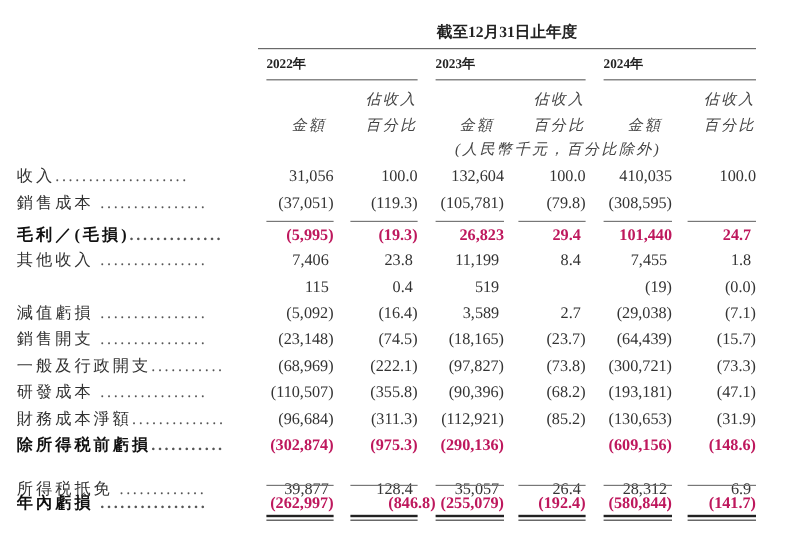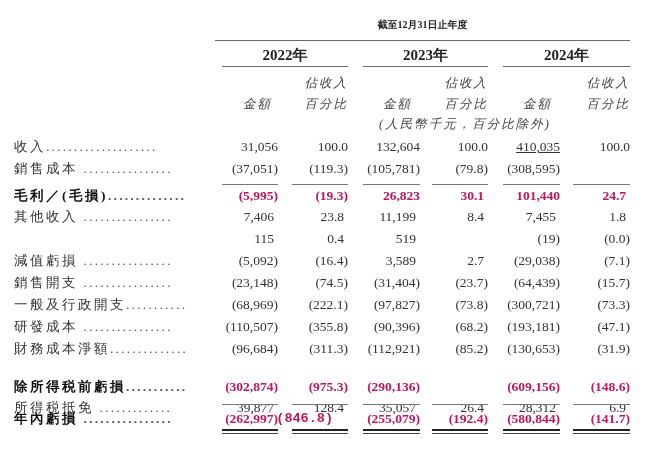--- a/index.html
+++ b/index.html
@@ -4,25 +4,25 @@
 <style>
   html, body { margin: 0; padding: 0; background: #ffffff; }
   body {
     width: 655px; height: 450px; position: relative; overflow: hidden;
     font-family: "Liberation Serif", "DejaVu Serif", serif;
     color: #2a2a2a;
   }
   .abs { position: absolute; }
   .period-title {
     left: 215px; width: 415px; top: 18px; text-align: center;
-    font-size: 10px; font-weight: bold; color: #222;
+    font-size: 13px; font-weight: bold; color: #222;
   }
   .rule { position: absolute; height: 0; border-top: 1.3px solid #6a6a6a; }
   .year {
-    top: 46px; text-align: center; font-size: 15px; font-weight: bold; color: #222;
+    top: 46px; font-size: 11px; font-weight: bold; color: #222;
   }
   .colhead {
     font-size: 12.5px; font-style: italic; color: #444; text-align: right;
     letter-spacing: 2px;
   }
   .unit-note {
     left: 300px; width: 330px; top: 116px; text-align: center;
     font-size: 12.5px; font-style: italic; color: #444; letter-spacing: 2px;
   }
   .row { position: absolute; left: 0; width: 655px; height: 20px; }
@@ -66,21 +66,21 @@
 <div class="abs colhead" style="left:562px; width:68px; top:96px;">百分比</div>
 
 <div class="abs unit-note">(人民幣千元，百分比除外)</div>
 
 <div class="row" style="top:137px;">
   <div class="label"><span>收入</span><span class="leader">....................</span></div>
   <div class="cell" style="left:200px;width:78px;">31,056</div>
   <div class="cell" style="left:270px;width:78px;">100.0</div>
   <div class="cell" style="left:340px;width:80px;">132,604</div>
   <div class="cell" style="left:410px;width:78px;">100.0</div>
-  <div class="cell" style="left:480px;width:80px;text-decoration:underline;">410,035</div>
+  <div class="cell" style="left:480px;width:80px;">410,035</div>
   <div class="cell" style="left:552px;width:78px;">100.0</div>
 </div>
 
 <div class="row" style="top:159px;">
   <div class="label"><span>銷售成本</span><span class="leader"> ................</span></div>
   <div class="cell" style="left:200px;width:78px;">(37,051)</div>
   <div class="cell" style="left:270px;width:78px;">(119.3)</div>
   <div class="cell" style="left:340px;width:80px;">(105,781)</div>
   <div class="cell" style="left:410px;width:78px;">(79.8)</div>
   <div class="cell" style="left:480px;width:80px;">(308,595)</div>
@@ -90,21 +90,21 @@
 <div class="ul" style="left:363px;width:57px;top:184px;"></div>
 <div class="ul" style="left:432px;width:56px;top:184px;"></div>
 <div class="ul" style="left:503px;width:57px;top:184px;"></div>
 <div class="ul" style="left:573px;width:57px;top:184px;"></div>
 
 <div class="row" style="top:186px;">
   <div class="label bold"><span>毛利／(毛損)</span><span class="leader">..............</span></div>
   <div class="cell bold" style="left:200px;width:78px;">(5,995)</div>
   <div class="cell bold" style="left:270px;width:78px;">(19.3)</div>
   <div class="cell bold" style="left:340px;width:80px;">26,823</div>
-  <div class="cell bold" style="left:410px;width:74px;">30.1</div>
+  <div class="cell bold" style="left:410px;width:74px;">29.4</div>
   <div class="cell bold" style="left:480px;width:80px;">101,440</div>
   <div class="cell bold" style="left:552px;width:74px;">24.7</div>
 </div>
 
 <div class="row" style="top:207px;">
   <div class="label"><span>其他收入</span><span class="leader"> ................</span></div>
   <div class="cell" style="left:200px;width:74px;">7,406</div>
   <div class="cell" style="left:270px;width:74px;">23.8</div>
   <div class="cell" style="left:340px;width:76px;">11,199</div>
   <div class="cell" style="left:410px;width:74px;">8.4</div>
@@ -127,21 +127,21 @@
   <div class="cell" style="left:340px;width:76px;">3,589</div>
   <div class="cell" style="left:410px;width:74px;">2.7</div>
   <div class="cell" style="left:480px;width:80px;">(29,038)</div>
   <div class="cell" style="left:552px;width:78px;">(7.1)</div>
 </div>
 
 <div class="row" style="top:273px;">
   <div class="label"><span>銷售開支</span><span class="leader"> ................</span></div>
   <div class="cell" style="left:200px;width:78px;">(23,148)</div>
   <div class="cell" style="left:270px;width:78px;">(74.5)</div>
-  <div class="cell" style="left:340px;width:80px;">(31,404)</div>
+  <div class="cell" style="left:340px;width:80px;">(18,165)</div>
   <div class="cell" style="left:410px;width:78px;">(23.7)</div>
   <div class="cell" style="left:480px;width:80px;">(64,439)</div>
   <div class="cell" style="left:552px;width:78px;">(15.7)</div>
 </div>
 
 <div class="row" style="top:295px;">
   <div class="label"><span>一般及行政開支</span><span class="leader">...........</span></div>
   <div class="cell" style="left:200px;width:78px;">(68,969)</div>
   <div class="cell" style="left:270px;width:78px;">(222.1)</div>
   <div class="cell" style="left:340px;width:80px;">(97,827)</div>
@@ -163,21 +163,21 @@
 <div class="row" style="top:339px;">
   <div class="label"><span>財務成本淨額</span><span class="leader">..............</span></div>
   <div class="cell" style="left:200px;width:78px;">(96,684)</div>
   <div class="cell" style="left:270px;width:78px;">(311.3)</div>
   <div class="cell" style="left:340px;width:80px;">(112,921)</div>
   <div class="cell" style="left:410px;width:78px;">(85.2)</div>
   <div class="cell" style="left:480px;width:80px;">(130,653)</div>
   <div class="cell" style="left:552px;width:78px;">(31.9)</div>
 </div>
 
-<div class="row" style="top:377px;">
+<div class="row" style="top:361px;">
   <div class="label bold"><span>除所得税前虧損</span><span class="leader">...........</span></div>
   <div class="cell bold" style="left:200px;width:78px;">(302,874)</div>
   <div class="cell bold" style="left:270px;width:78px;">(975.3)</div>
   <div class="cell bold" style="left:340px;width:80px;">(290,136)</div>
   <div class="cell bold" style="left:480px;width:80px;">(609,156)</div>
   <div class="cell bold" style="left:552px;width:78px;">(148.6)</div>
 </div>
 
 <div class="row" style="top:398px;">
   <div class="label"><span>所得税抵免</span><span class="leader"> .............</span></div>
@@ -191,21 +191,21 @@
 <div class="ul" style="left:222px;width:56px;top:404px;"></div>
 <div class="ul" style="left:292px;width:56px;top:404px;"></div>
 <div class="ul" style="left:363px;width:57px;top:404px;"></div>
 <div class="ul" style="left:432px;width:56px;top:404px;"></div>
 <div class="ul" style="left:503px;width:57px;top:404px;"></div>
 <div class="ul" style="left:573px;width:57px;top:404px;"></div>
 
 <div class="row" style="top:409px;">
   <div class="label bold"><span>年內虧損</span><span class="leader"> ................</span></div>
   <div class="cell bold" style="left:200px;width:78px;">(262,997)</div>
-  <div class="cell bold" style="left:255px;width:78px;font-family:Liberation Mono, monospace;">(846.8)</div>
+  <div class="cell bold" style="left:285px;width:78px;">(846.8)</div>
   <div class="cell bold" style="left:340px;width:80px;">(255,079)</div>
   <div class="cell bold" style="left:410px;width:78px;">(192.4)</div>
   <div class="cell bold" style="left:480px;width:80px;">(580,844)</div>
   <div class="cell bold" style="left:552px;width:78px;">(141.7)</div>
 </div>
 
 <div class="dbl" style="left:222px;width:56px;top:429px;"></div>
 <div class="dbl" style="left:292px;width:56px;top:429px;"></div>
 <div class="dbl" style="left:363px;width:57px;top:429px;"></div>
 <div class="dbl" style="left:432px;width:56px;top:429px;"></div>

